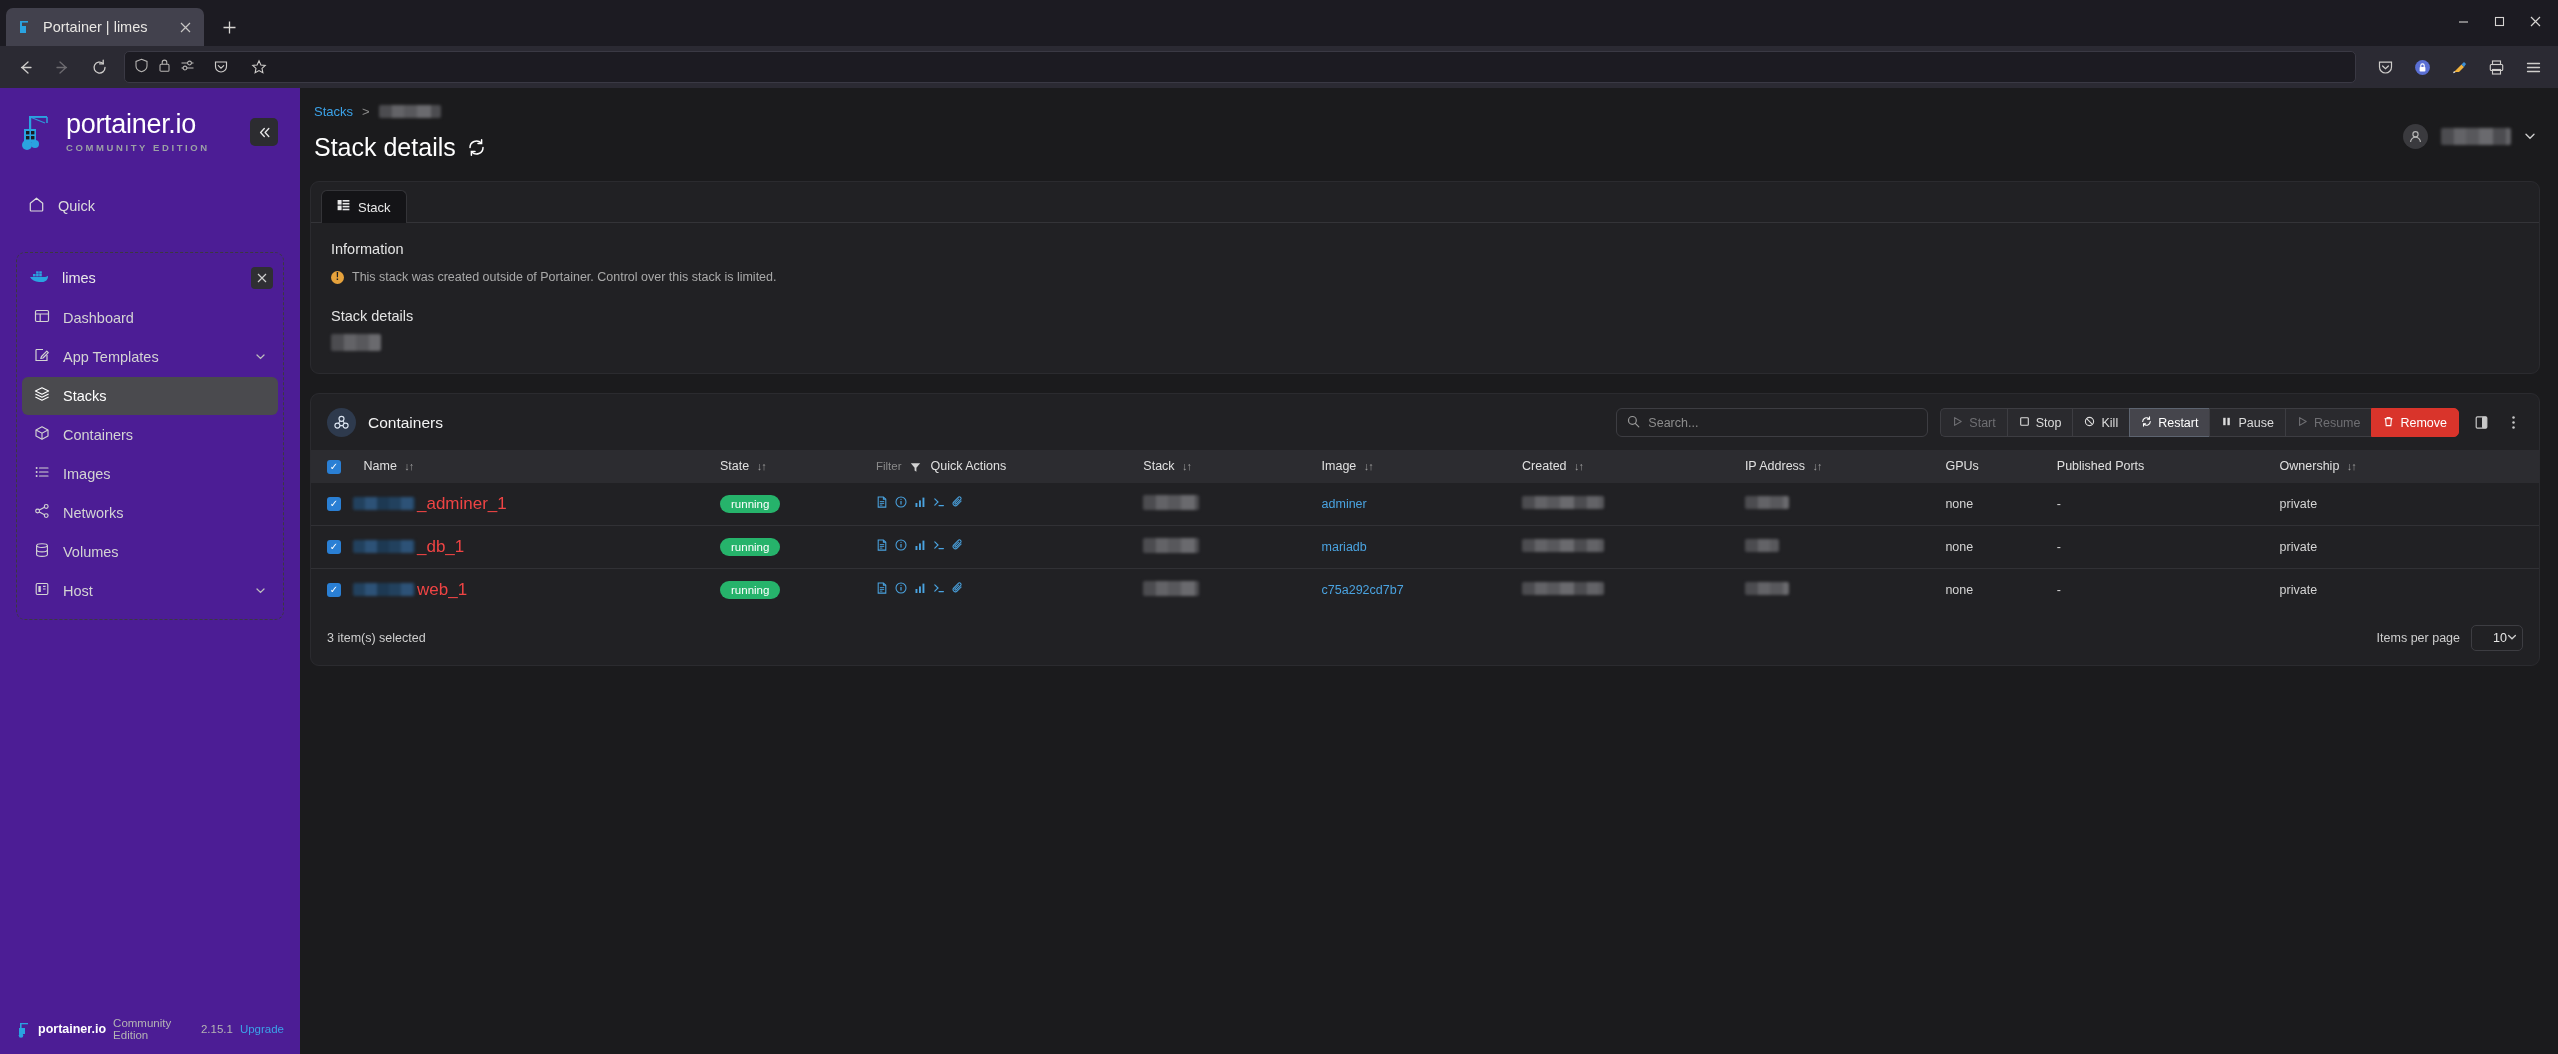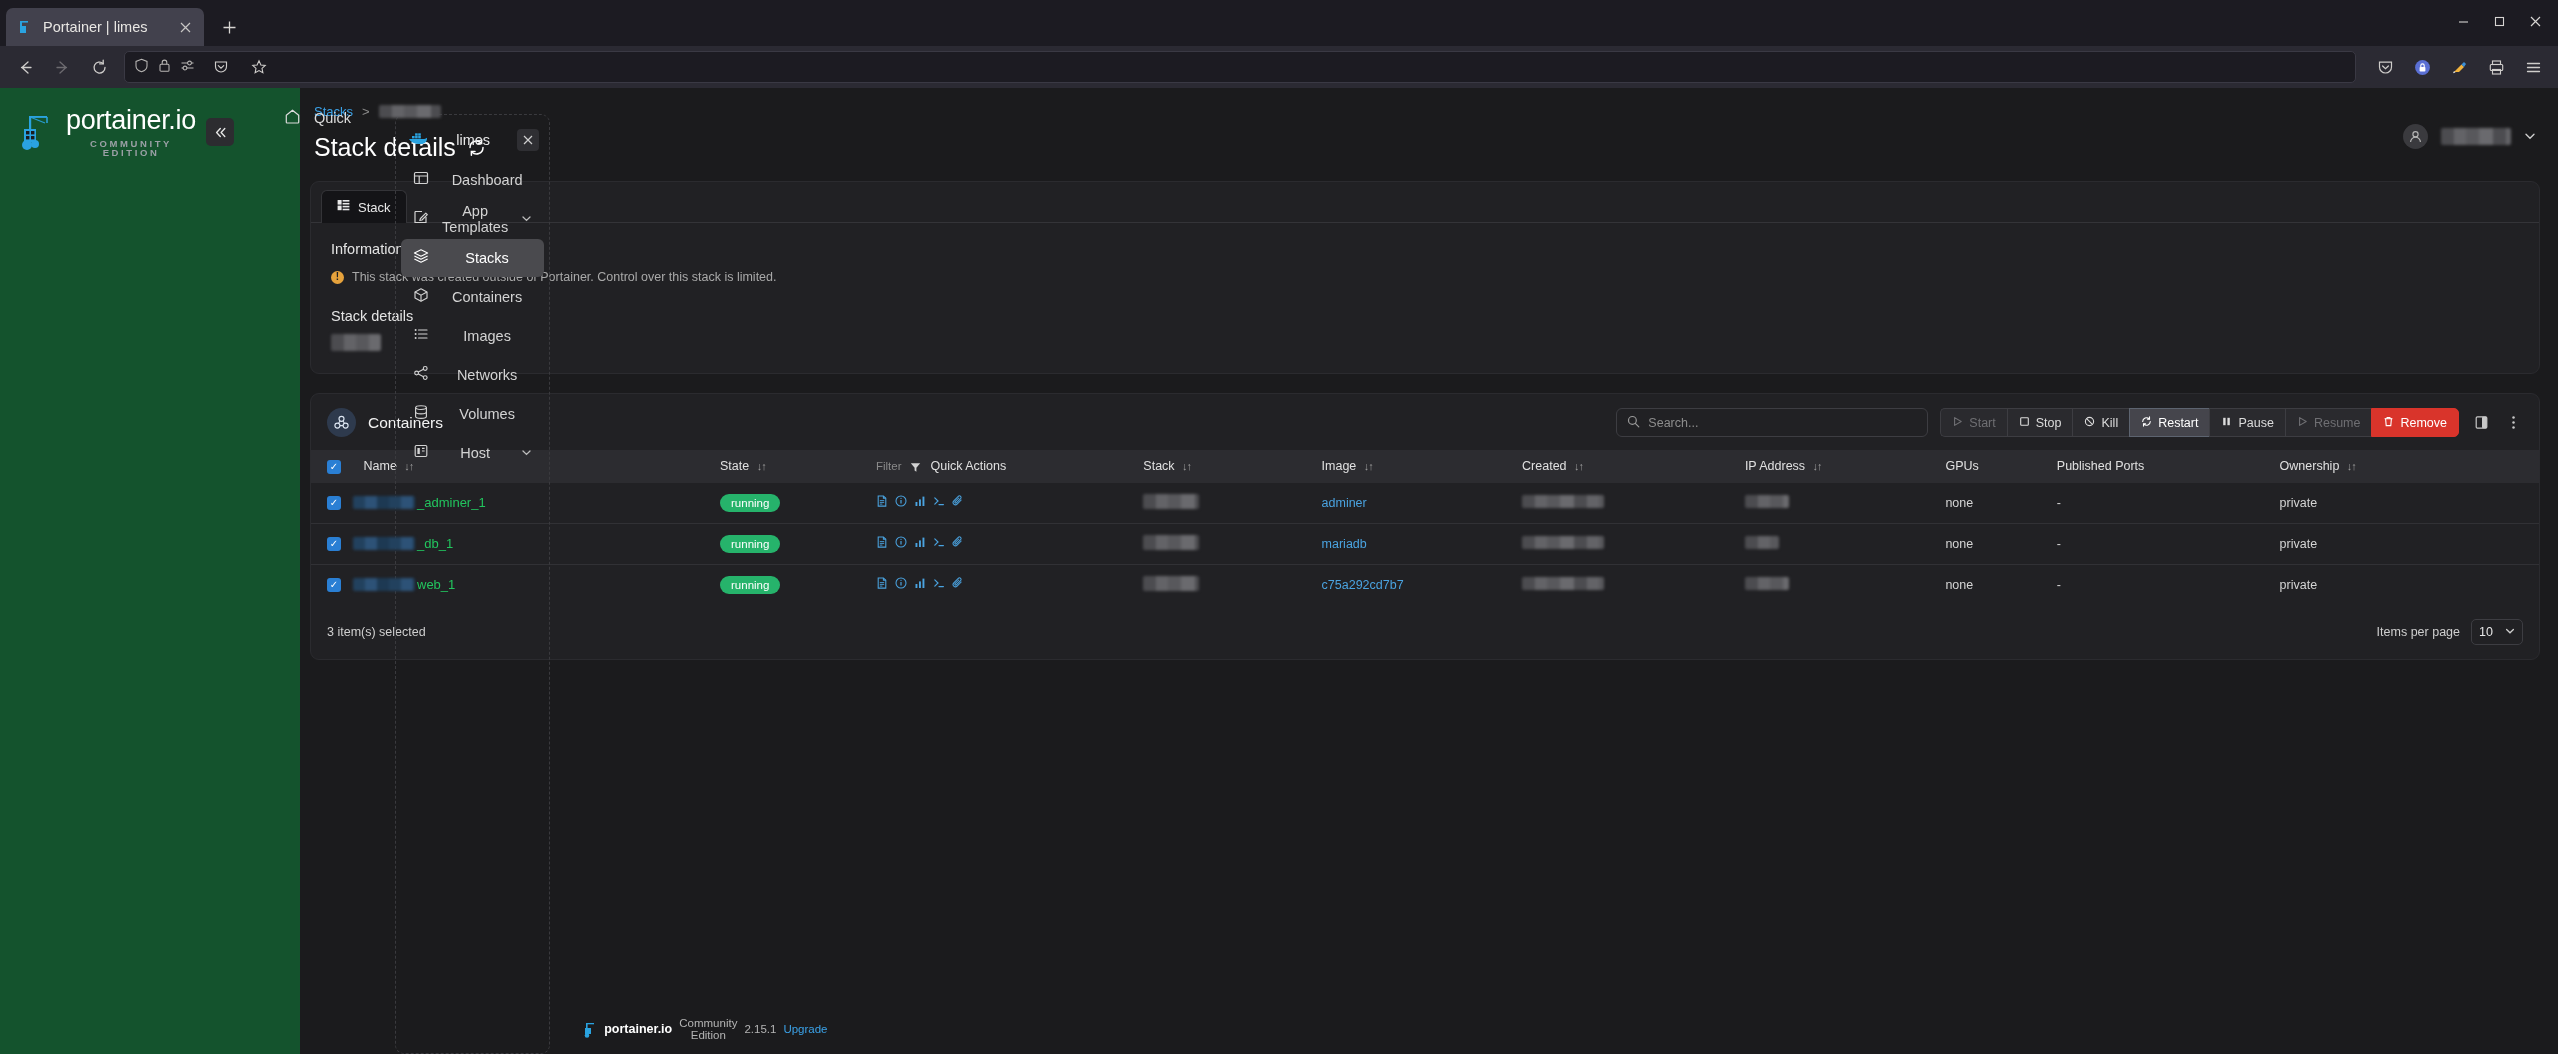--- a/index.html
+++ b/index.html
@@ -74,22 +74,22 @@
   .tb-btn {
     width: 34px; height: 32px; display: flex; align-items: center;
     justify-content: center; color: #cfcdcb; border-radius: 5px;
   }
 
   
   .app { flex: 1 1 auto; display: flex; min-height: 0; background: #1b1b1d; }
 
   
   .sidebar {
-    width: 300px; flex: 0 0 300px; background: #14532d;
-    display: flex; flex-direction: row; position: relative; text-align: center;
+    width: 300px; flex: 0 0 300px; background: #4c1d95;
+    display: flex; flex-direction: column; position: relative;
   }
   .sidebar-head {
     height: 88px; display: flex; align-items: center; padding: 0 22px 0 18px; gap: 10px;
   }
   .logo-mark { width: 38px; height: 40px; flex: 0 0 auto; }
   .logo-text { display: flex; flex-direction: column; line-height: 1; }
   .logo-word { font-size: 27px; color: #ffffff; font-weight: 400; letter-spacing: -0.3px; }
   .logo-sub {
     font-size: 9.5px; color: #9ba0a6; letter-spacing: 2.6px; margin-top: 5px; font-weight: 600;
   }
@@ -222,38 +222,38 @@
   }
   .ctable tbody td:first-child { padding-left: 16px; }
   .ctable tbody tr:last-child td { border-bottom: none; }
   .chk {
     width: 14px; height: 14px; border-radius: 3px; background: #2a7fd4;
     display: inline-flex; align-items: center; justify-content: center;
     color: #ffffff; font-size: 10px; line-height: 1; vertical-align: middle;
   }
   .name-cell { display: flex; align-items: center; gap: 12px; }
   .name-redact { width: 62px; height: 13px; background-image: repeating-linear-gradient(90deg,#22415e 0 12px,#2d5277 12px 24px,#1d3953 24px 36px); }
-  .name-txt { color: #22c55e; font-size: 13px; margin-left: -10px; }
+  .name-txt { color: #ef4444; font-size: 17px; margin-left: -10px; }
   .badge {
     display: inline-block; background: #26b36b; color: #ffffff; font-size: 11.5px;
     padding: 3px 11px; border-radius: 11px; font-weight: 400;
   }
   .qa { display: flex; align-items: center; gap: 7px; color: #4aa3e0; }
   .cell-redact-md { width: 56px; height: 15px; }
   .cell-redact-lg { width: 82px; height: 13px; }
   .cell-redact-sm { width: 44px; height: 13px; }
   .img-link { color: #4aa3e0; }
   .tfoot {
     display: flex; align-items: center; padding: 14px 16px; font-size: 12.5px; color: #cfcfcf;
   }
   .ipp { margin-left: auto; display: flex; align-items: center; gap: 11px; }
   .ipp-select {
     width: 52px; height: 26px; border: 1px solid #3d3d42; border-radius: 5px;
     background: #212124; color: #e6e6e6; font-size: 12.5px;
-    display: flex; align-items: center; justify-content: space-between; padding: 0 7px;
+    display: flex; align-items: center; justify-content: space-between; padding: 0 21px;
   }
   .ipp-chev { color: #cfcfcf; font-size: 10px; }
 </style>
 </head>
 <body>
 
 <div class="browser-chrome">
   <div class="tabstrip">
     <div class="tab">
       <span class="tab-favicon">

